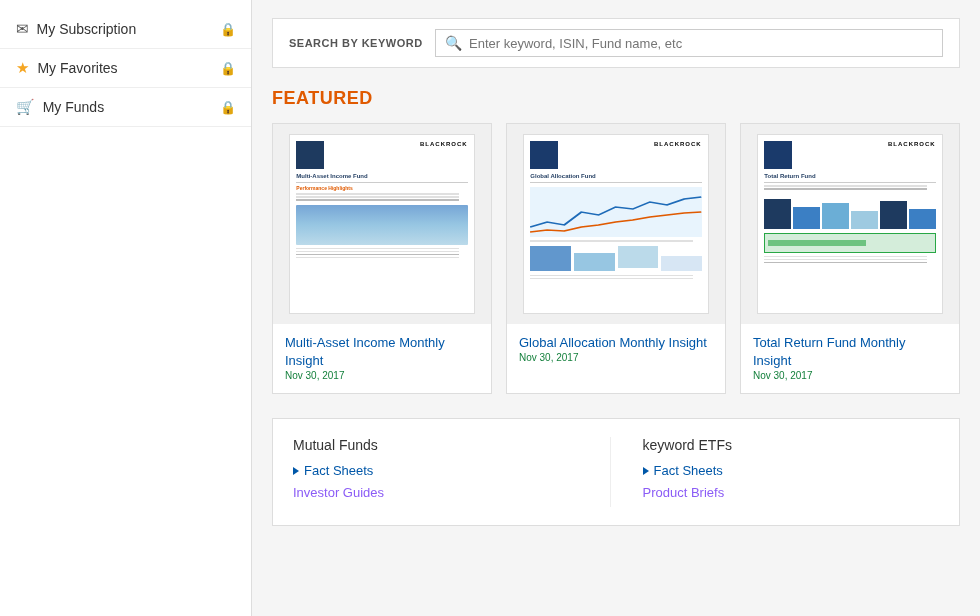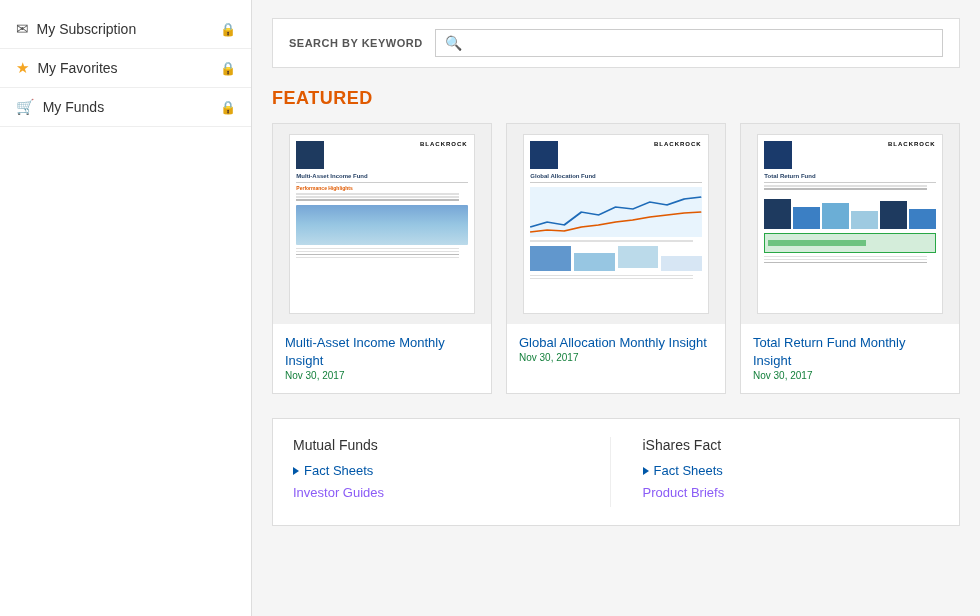--- a/index.html
+++ b/index.html
@@ -269,20 +269,21 @@
     <span class="sidebar-lock">🔒</span>
   </div>
 </div>
 
 <div id="main">
 
   <div class="search-bar">
     <span class="search-label">SEARCH BY KEYWORD</span>
     <div class="search-input-wrapper">
       <span class="search-icon-svg">🔍</span>
+      <input type="text" placeholder="Enter keyword, ISIN, Fund name, etc" style="">
     </div>
   </div>
 
   <div>
     <div class="featured-title">FEATURED</div>
     <div class="cards-row">
 
       <div class="card">
         <div class="card-thumb">
           <div class="doc-preview">
@@ -383,21 +384,21 @@
       <div class="popular-col">
         <div class="popular-col-title">Mutual Funds</div>
         <a class="popular-link">
           <span class="triangle-right"></span>
           <span>Fact Sheets</span>
         </a>
         <a class="popular-link-plain">Investor Guides</a>
       </div>
 
       <div class="popular-col">
-        <div class="popular-col-title">iShares Fact</div>
+        <div class="popular-col-title">keyword ETFs</div>
         <a class="popular-link">
           <span class="triangle-right"></span>
           <span>Fact Sheets</span>
         </a>
         <a class="popular-link-plain">Product Briefs</a>
       </div>
 
     </div>
   </div>
 

